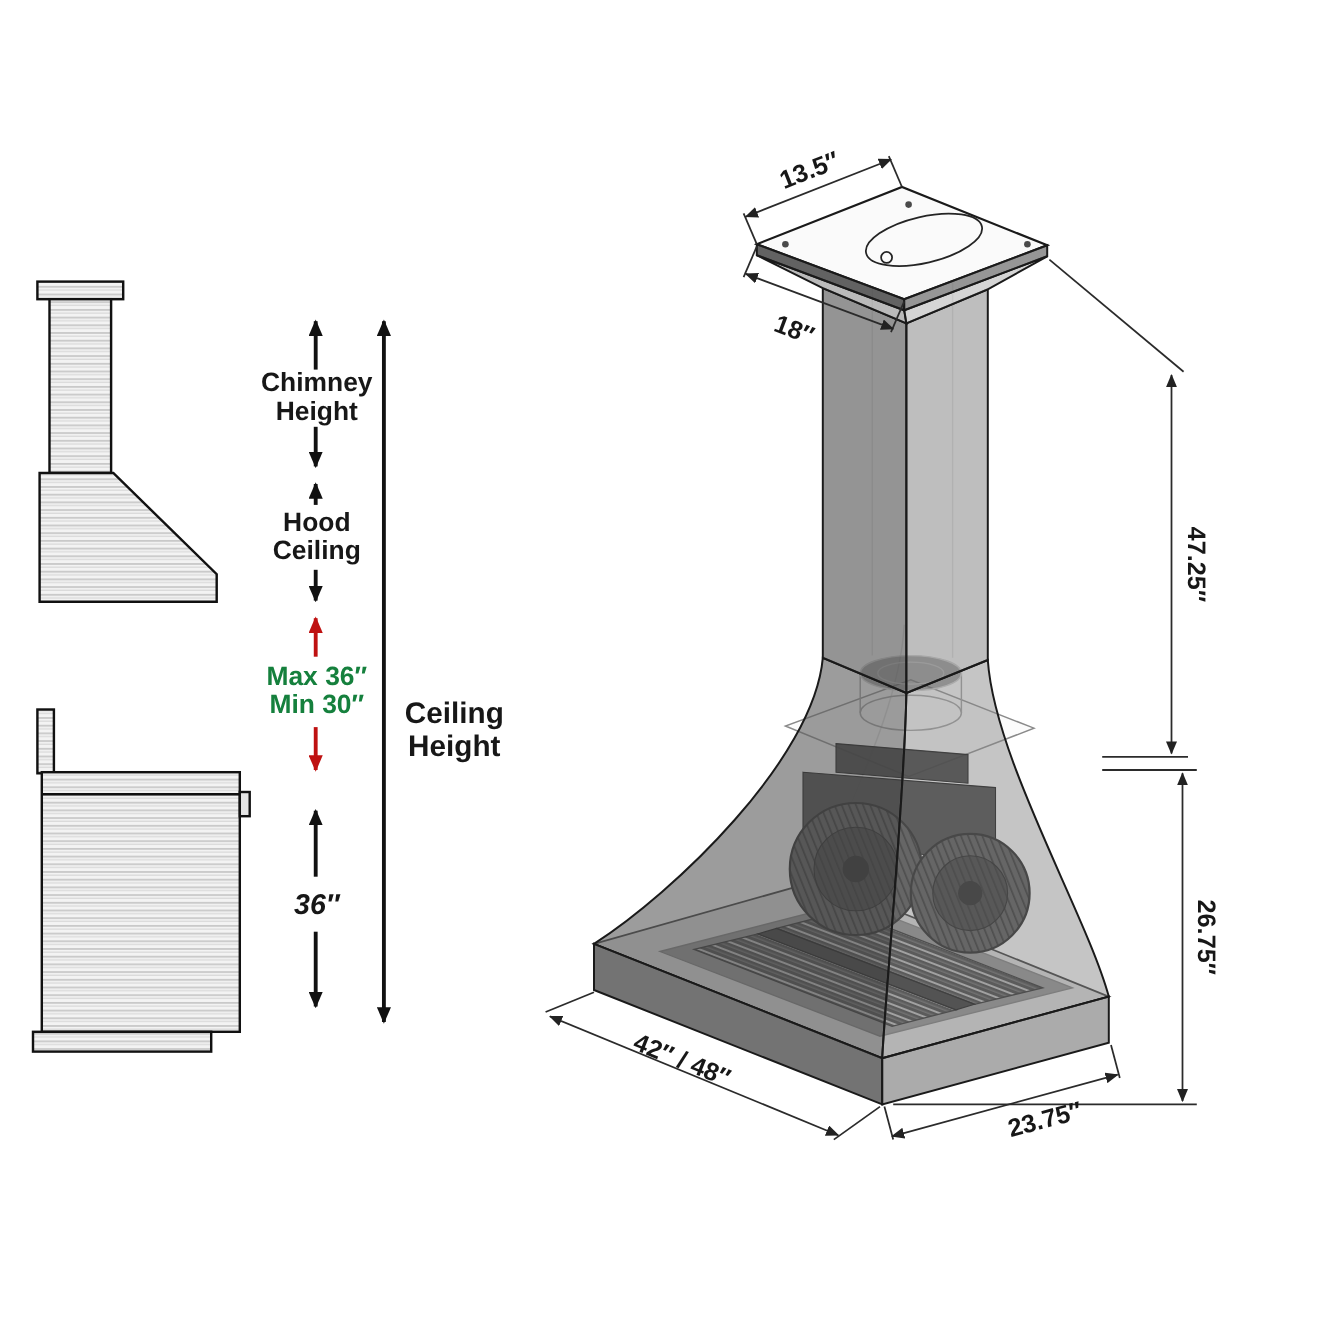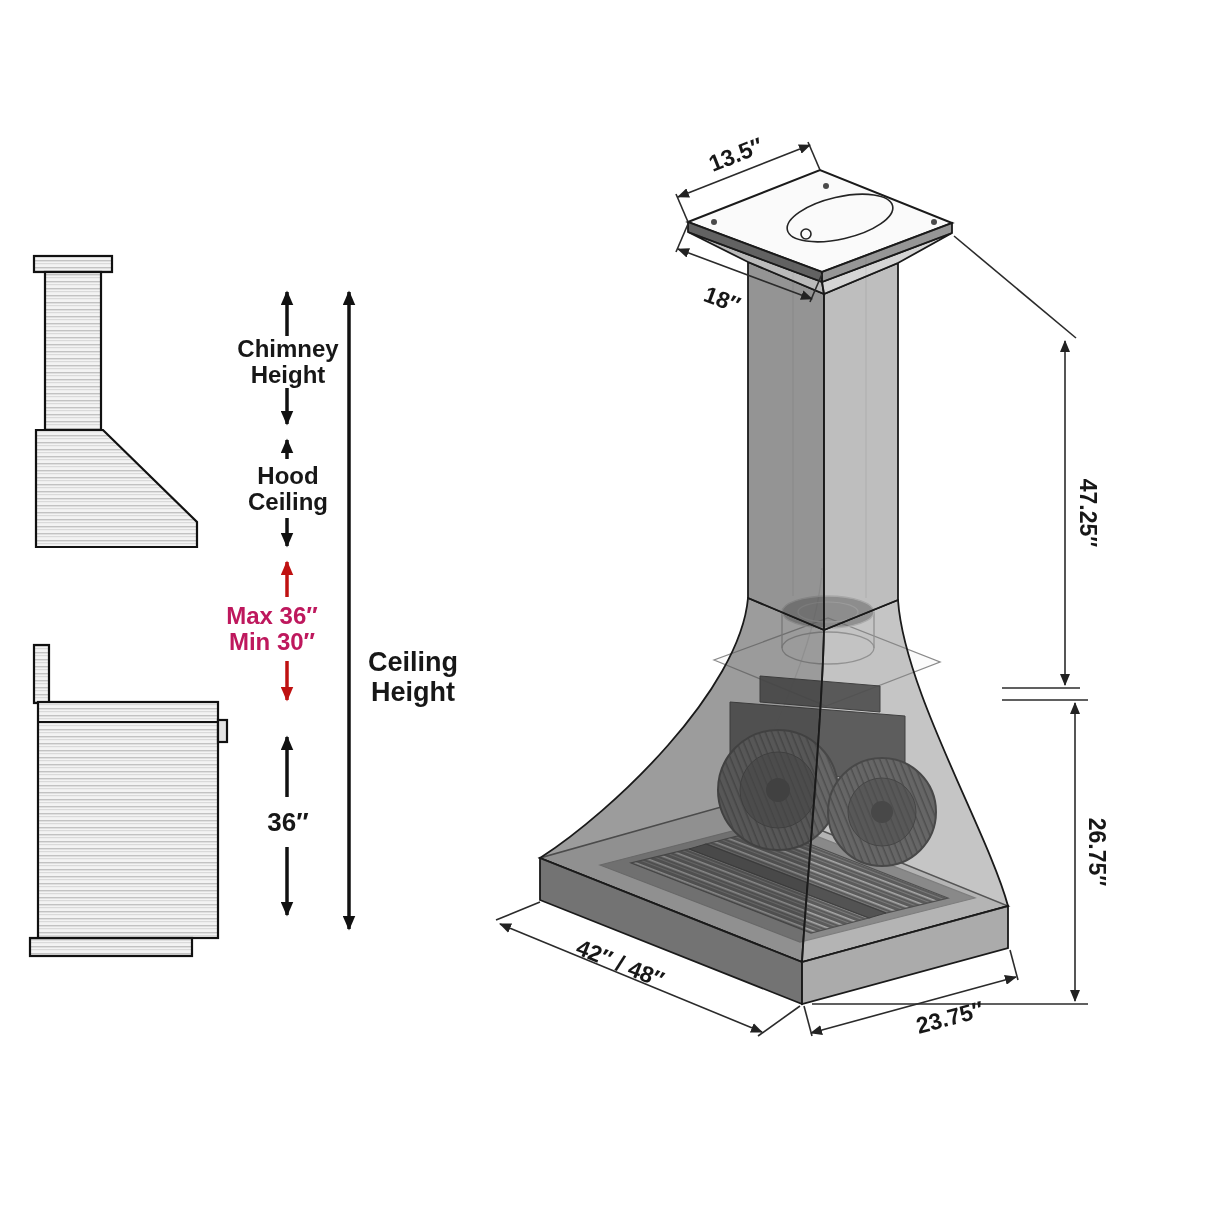--- a/index.html
+++ b/index.html
@@ -17,23 +17,23 @@
     font-weight:bold;
     color:#171717;
     text-align:center;
     white-space:nowrap;
     line-height:1.1;
     transform-origin:center center;
   }
   .wrap{white-space:normal;}
   .lab-chimneyheight{left:288px;top:362px;width:116px;font-size:24px;transform:translate(-50%,-50%);text-align:center;}
   .lab-hoodheight{left:288px;top:489px;width:84px;font-size:24px;transform:translate(-50%,-50%);}
-  .lab-maxmin{left:272px;top:629px;width:118px;font-size:24px;color:#be185d;transform:translate(-50%,-50%);}
-  .lab-ceiling{left:413px;top:664px;width:104px;font-size:27px;transform:translate(-50%,-50%);margin-top:14px;}
-  .lab-36{left:288px;top:822px;font-size:26px;transform:translate(-50%,-50%);}
+  .lab-maxmin{left:288px;top:629px;width:118px;font-size:24px;color:#15803d;transform:translate(-50%,-50%);}
+  .lab-ceiling{left:413px;top:664px;width:104px;font-size:27px;transform:translate(-50%,-50%);}
+  .lab-36{left:288px;top:822px;font-size:26px;transform:translate(-50%,-50%);font-style:italic;}
   .lab-135{left:736px;top:155px;font-size:23px;transform:translate(-50%,-50%) rotate(-21.5deg);}
   .lab-18{left:722px;top:300px;font-size:23px;transform:translate(-50%,-50%) rotate(20.5deg);}
   .lab-4725{left:1087px;top:513px;font-size:23px;transform:translate(-50%,-50%) rotate(90deg);}
   .lab-2675{left:1096px;top:852px;font-size:23px;transform:translate(-50%,-50%) rotate(90deg);}
   .lab-4248{left:620px;top:964px;font-size:23px;transform:translate(-50%,-50%) rotate(22deg);}
   .lab-2375{left:950px;top:1018px;font-size:23px;transform:translate(-50%,-50%) rotate(-15deg);}
 </style>
 </head>
 <body>
 

